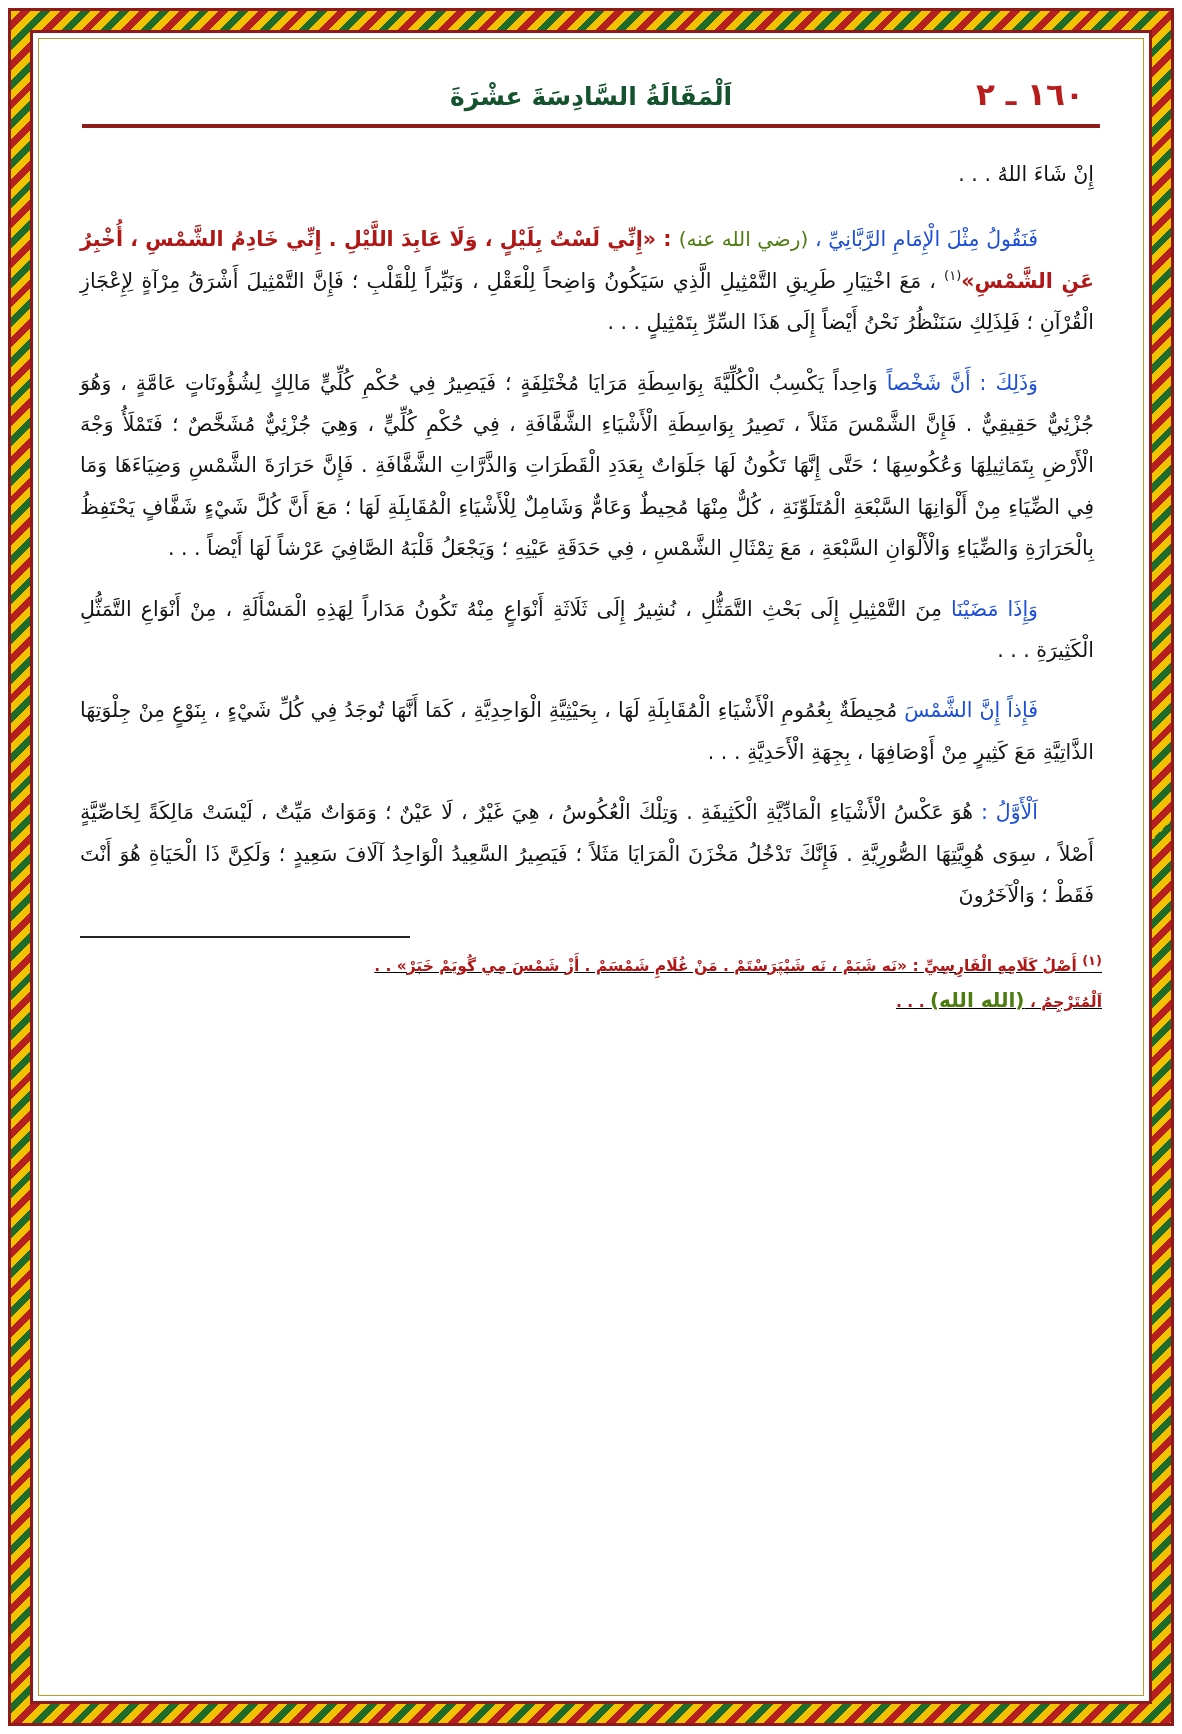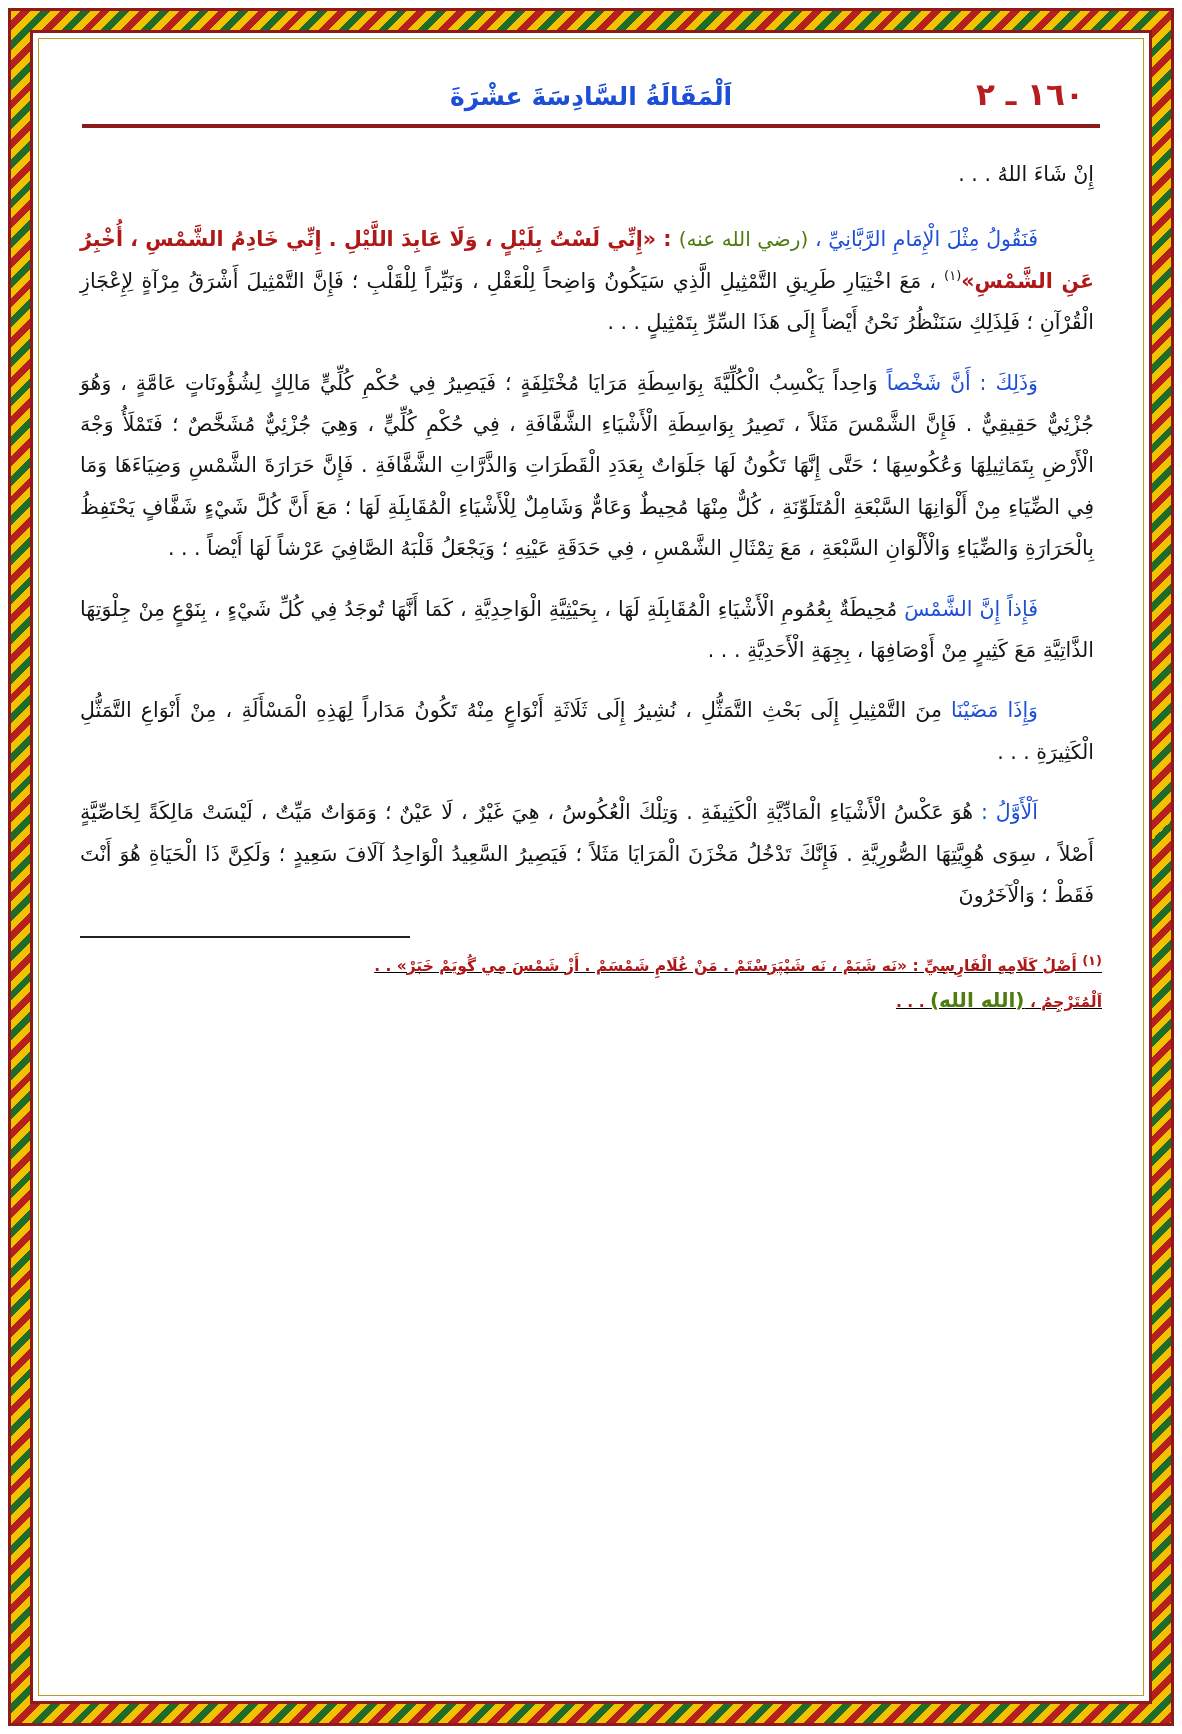--- a/index.html
+++ b/index.html
@@ -61,21 +61,21 @@
 
   
   .header {
     display: flex;
     flex-direction: row;
     align-items: baseline;
     justify-content: space-between;
     padding: 4px 6px 0 6px;
   }
   .header-title {
-    color: #1d4ed8;
+    color: #14532d;
     font-size: 25px;
     font-weight: bold;
     letter-spacing: 0px;
     flex: 1;
     text-align: center;
   }
   .header-page {
     color: #b91c1c;
     font-size: 31px;
     font-weight: bold;
@@ -184,25 +184,25 @@
 
       <p class="para indent">
         <span class="accent">فَنَقُولُ مِثْلَ الْإِمَامِ الرَّبَّانِيِّ ، </span><span class="honorific">(رضي الله عنه)</span><span class="quote"> : «إِنِّي لَسْتُ بِلَيْلٍ ، وَلَا عَابِدَ اللَّيْلِ . إِنِّي خَادِمُ الشَّمْسِ ، أُخْبِرُ عَنِ الشَّمْسِ»</span><span class="sup">(١)</span><span> ، مَعَ اخْتِيَارِ طَرِيقِ التَّمْثِيلِ الَّذِي سَيَكُونُ وَاضِحاً لِلْعَقْلِ ، وَنَيِّراً لِلْقَلْبِ ؛ فَإِنَّ التَّمْثِيلَ أَشْرَقُ مِرْآةٍ لِإِعْجَازِ الْقُرْآنِ ؛ فَلِذَلِكِ سَنَنْظُرُ نَحْنُ أَيْضاً إِلَى هَذَا السِّرِّ بِتَمْثِيلٍ . . .</span>
       </p>
 
       <p class="para indent">
         <span class="accent">وَذَلِكَ : أَنَّ شَخْصاً</span><span> وَاحِداً يَكْسِبُ الْكُلِّيَّةَ بِوَاسِطَةِ مَرَايَا مُخْتَلِفَةٍ ؛ فَيَصِيرُ فِي حُكْمِ كُلِّيٍّ مَالِكٍ لِشُؤُونَاتٍ عَامَّةٍ ، وَهُوَ جُزْئِيٌّ حَقِيقِيٌّ . فَإِنَّ الشَّمْسَ مَثَلاً ، تَصِيرُ بِوَاسِطَةِ الْأَشْيَاءِ الشَّفَّافَةِ ، فِي حُكْمِ كُلِّيٍّ ، وَهِيَ جُزْئِيٌّ مُشَخَّصٌ ؛ فَتَمْلَأُ وَجْهَ الْأَرْضِ بِتَمَاثِيلِهَا وَعُكُوسِهَا ؛ حَتَّى إِنَّهَا تَكُونُ لَهَا جَلَوَاتٌ بِعَدَدِ الْقَطَرَاتِ وَالذَّرَّاتِ الشَّفَّافَةِ . فَإِنَّ حَرَارَةَ الشَّمْسِ وَضِيَاءَهَا وَمَا فِي الضِّيَاءِ مِنْ أَلْوَانِهَا السَّبْعَةِ الْمُتَلَوِّنَةِ ، كُلٌّ مِنْهَا مُحِيطٌ وَعَامٌّ وَشَامِلٌ لِلْأَشْيَاءِ الْمُقَابِلَةِ لَهَا ؛ مَعَ أَنَّ كُلَّ شَيْءٍ شَفَّافٍ يَحْتَفِظُ بِالْحَرَارَةِ وَالضِّيَاءِ وَالْأَلْوَانِ السَّبْعَةِ ، مَعَ تِمْثَالِ الشَّمْسِ ، فِي حَدَقَةِ عَيْنِهِ ؛ وَيَجْعَلُ قَلْبَهُ الصَّافِيَ عَرْشاً لَهَا أَيْضاً . . .</span>
       </p>
 
       <p class="para indent">
+        <span class="accent">وَإِذَا مَضَيْنَا</span><span> مِنَ التَّمْثِيلِ إِلَى بَحْثِ التَّمَثُّلِ ، نُشِيرُ إِلَى ثَلَاثَةِ أَنْوَاعٍ مِنْهُ تَكُونُ مَدَاراً لِهَذِهِ الْمَسْأَلَةِ ، مِنْ أَنْوَاعِ التَّمَثُّلِ الْكَثِيرَةِ . . .</span>
+      </p>
+
+      <p class="para indent">
         <span class="accent">فَإِذاً إِنَّ الشَّمْسَ</span><span> مُحِيطَةٌ بِعُمُومِ الْأَشْيَاءِ الْمُقَابِلَةِ لَهَا ، بِحَيْثِيَّةِ الْوَاحِدِيَّةِ ، كَمَا أَنَّهَا تُوجَدُ فِي كُلِّ شَيْءٍ ، بِنَوْعٍ مِنْ جِلْوَتِهَا الذَّاتِيَّةِ مَعَ كَثِيرٍ مِنْ أَوْصَافِهَا ، بِجِهَةِ الْأَحَدِيَّةِ . . .</span>
-      </p>
-
-      <p class="para indent">
-        <span class="accent">وَإِذَا مَضَيْنَا</span><span> مِنَ التَّمْثِيلِ إِلَى بَحْثِ التَّمَثُّلِ ، نُشِيرُ إِلَى ثَلَاثَةِ أَنْوَاعٍ مِنْهُ تَكُونُ مَدَاراً لِهَذِهِ الْمَسْأَلَةِ ، مِنْ أَنْوَاعِ التَّمَثُّلِ الْكَثِيرَةِ . . .</span>
       </p>
 
       <p class="para indent">
         <span class="accent">اَلْأَوَّلُ :</span><span> هُوَ عَكْسُ الْأَشْيَاءِ الْمَادِّيَّةِ الْكَثِيفَةِ . وَتِلْكَ الْعُكُوسُ ، هِيَ غَيْرٌ ، لَا عَيْنٌ ؛ وَمَوَاتٌ مَيِّتٌ ، لَيْسَتْ مَالِكَةً لِخَاصِّيَّةٍ أَصْلاً ، سِوَى هُوِيَّتِهَا الصُّورِيَّةِ . فَإِنَّكَ تَدْخُلُ مَخْزَنَ الْمَرَايَا مَثَلاً ؛ فَيَصِيرُ السَّعِيدُ الْوَاحِدُ آلَافَ سَعِيدٍ ؛ وَلَكِنَّ ذَا الْحَيَاةِ هُوَ أَنْتَ فَقَطْ ؛ وَالْآخَرُونَ</span>
       </p>
 
     </div>
 
     <div class="footnote-rule"></div>
 

